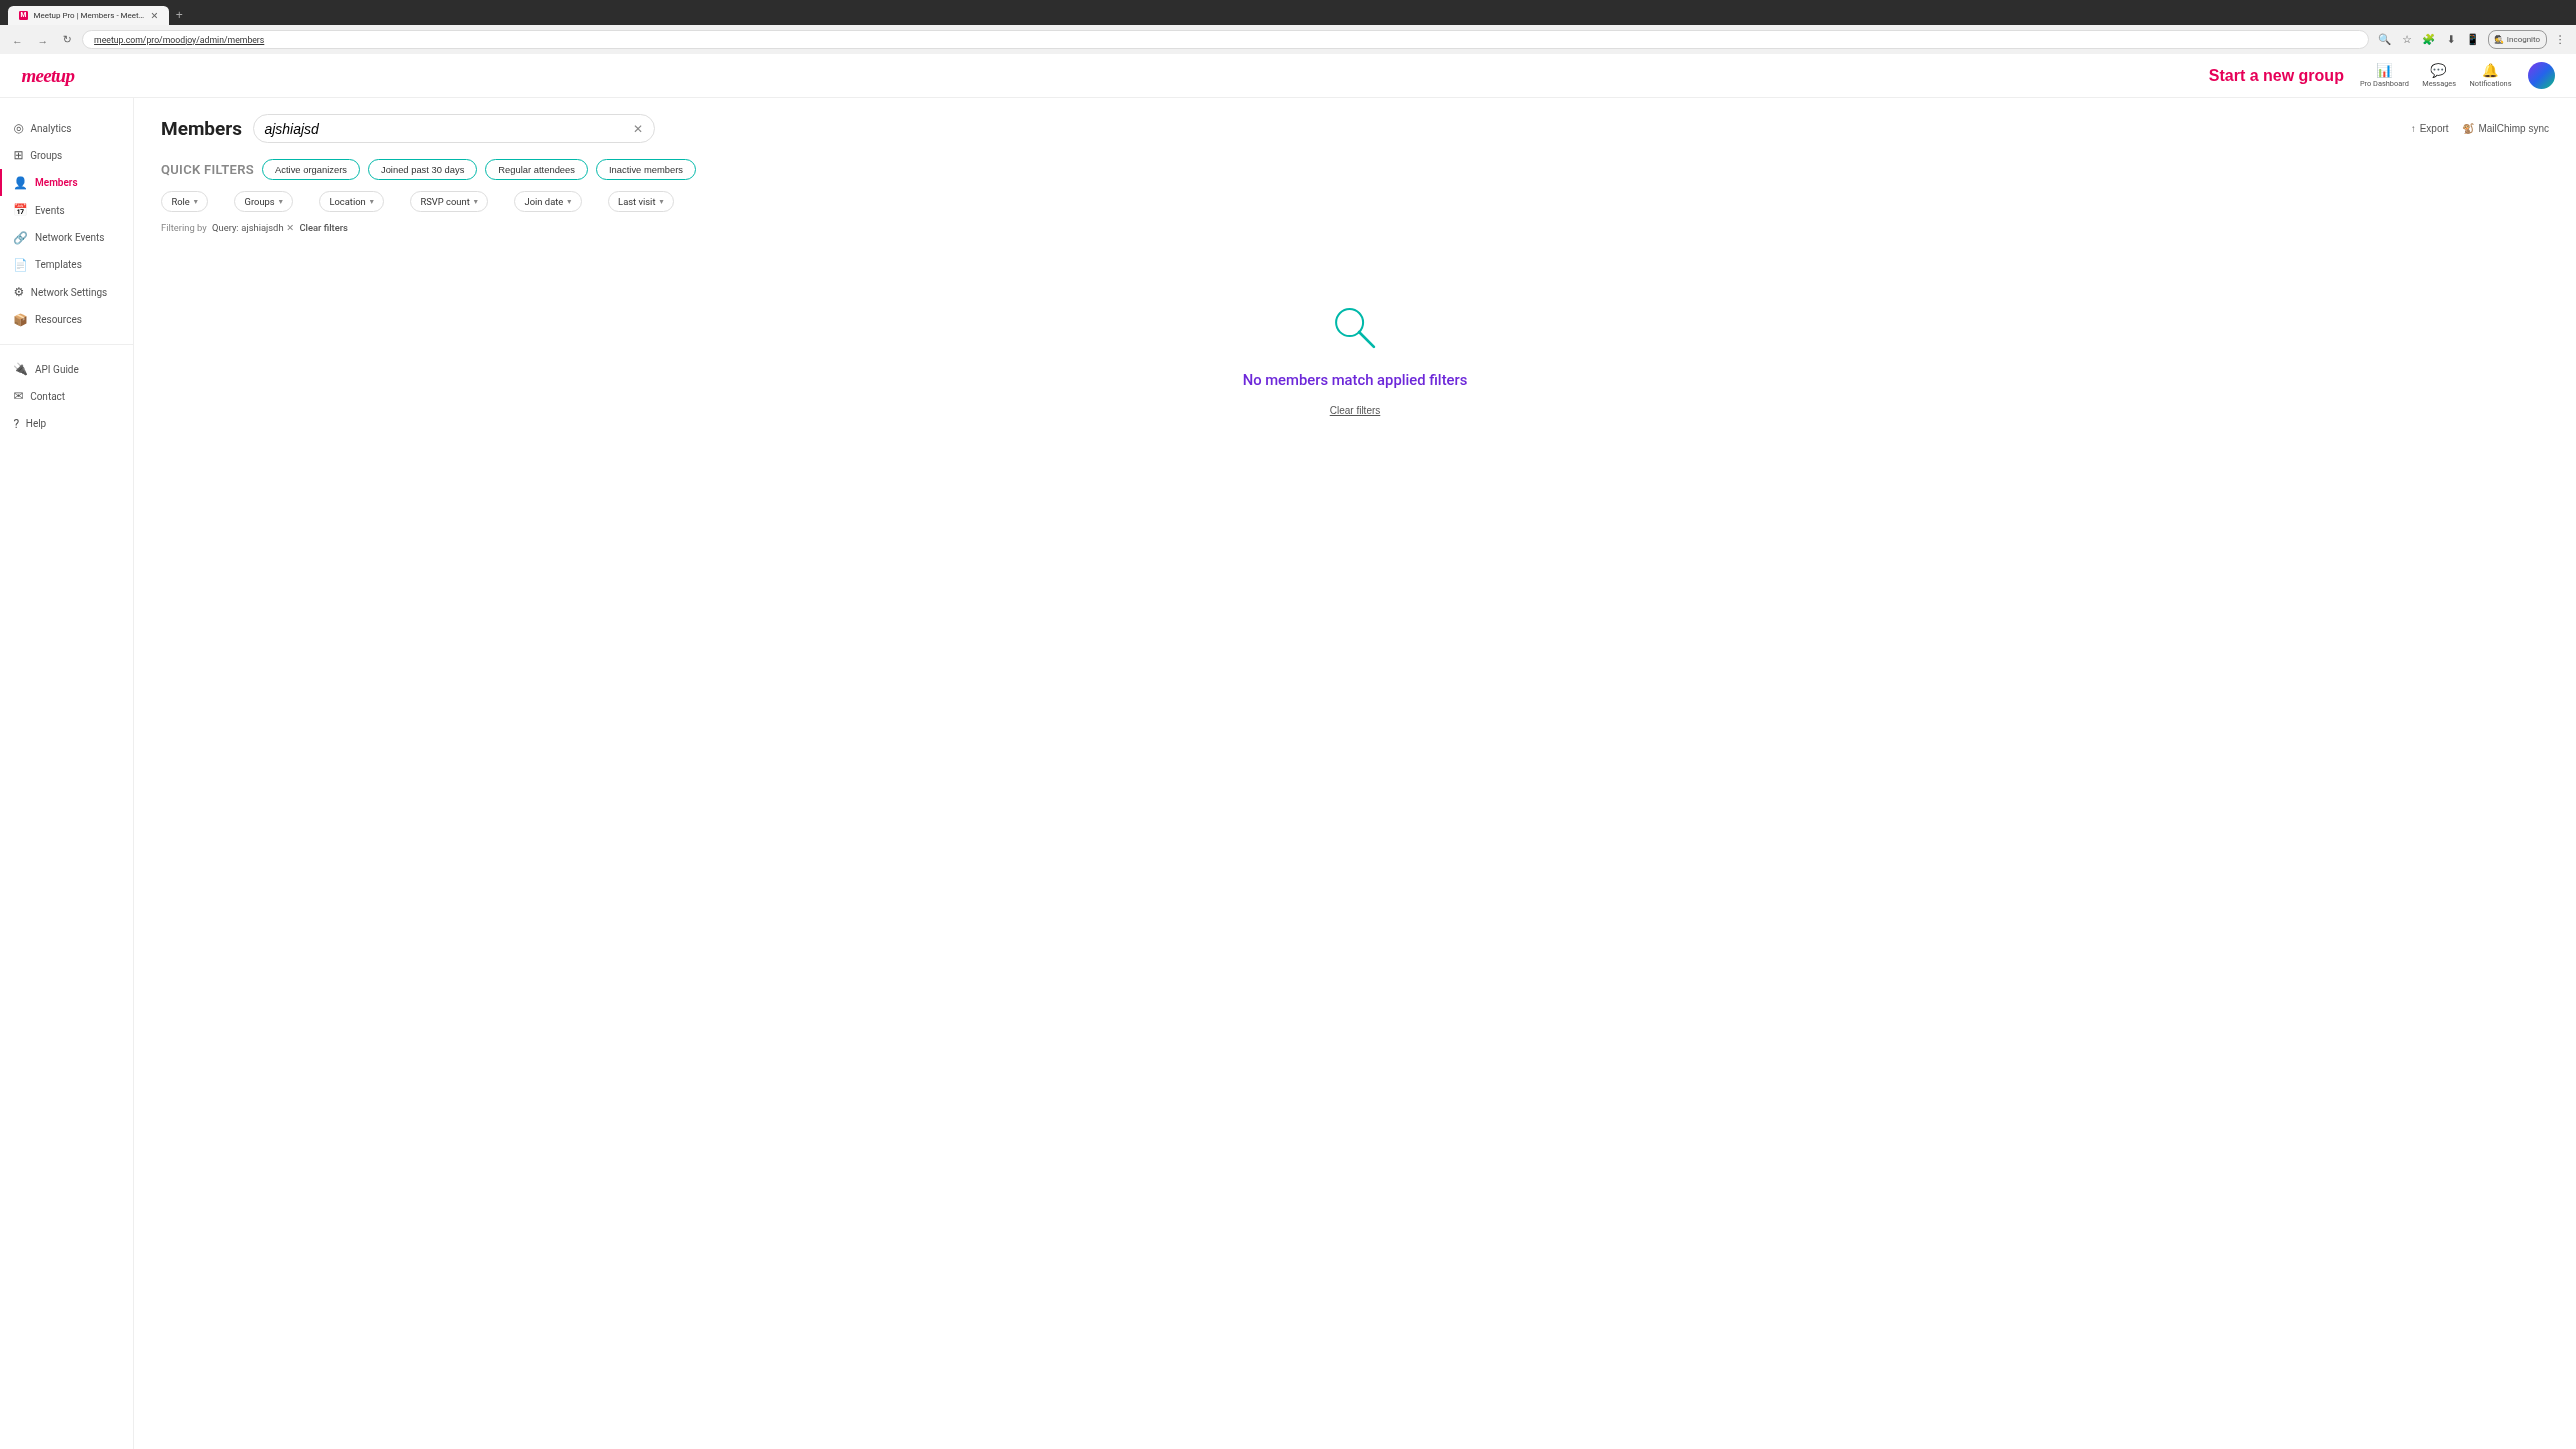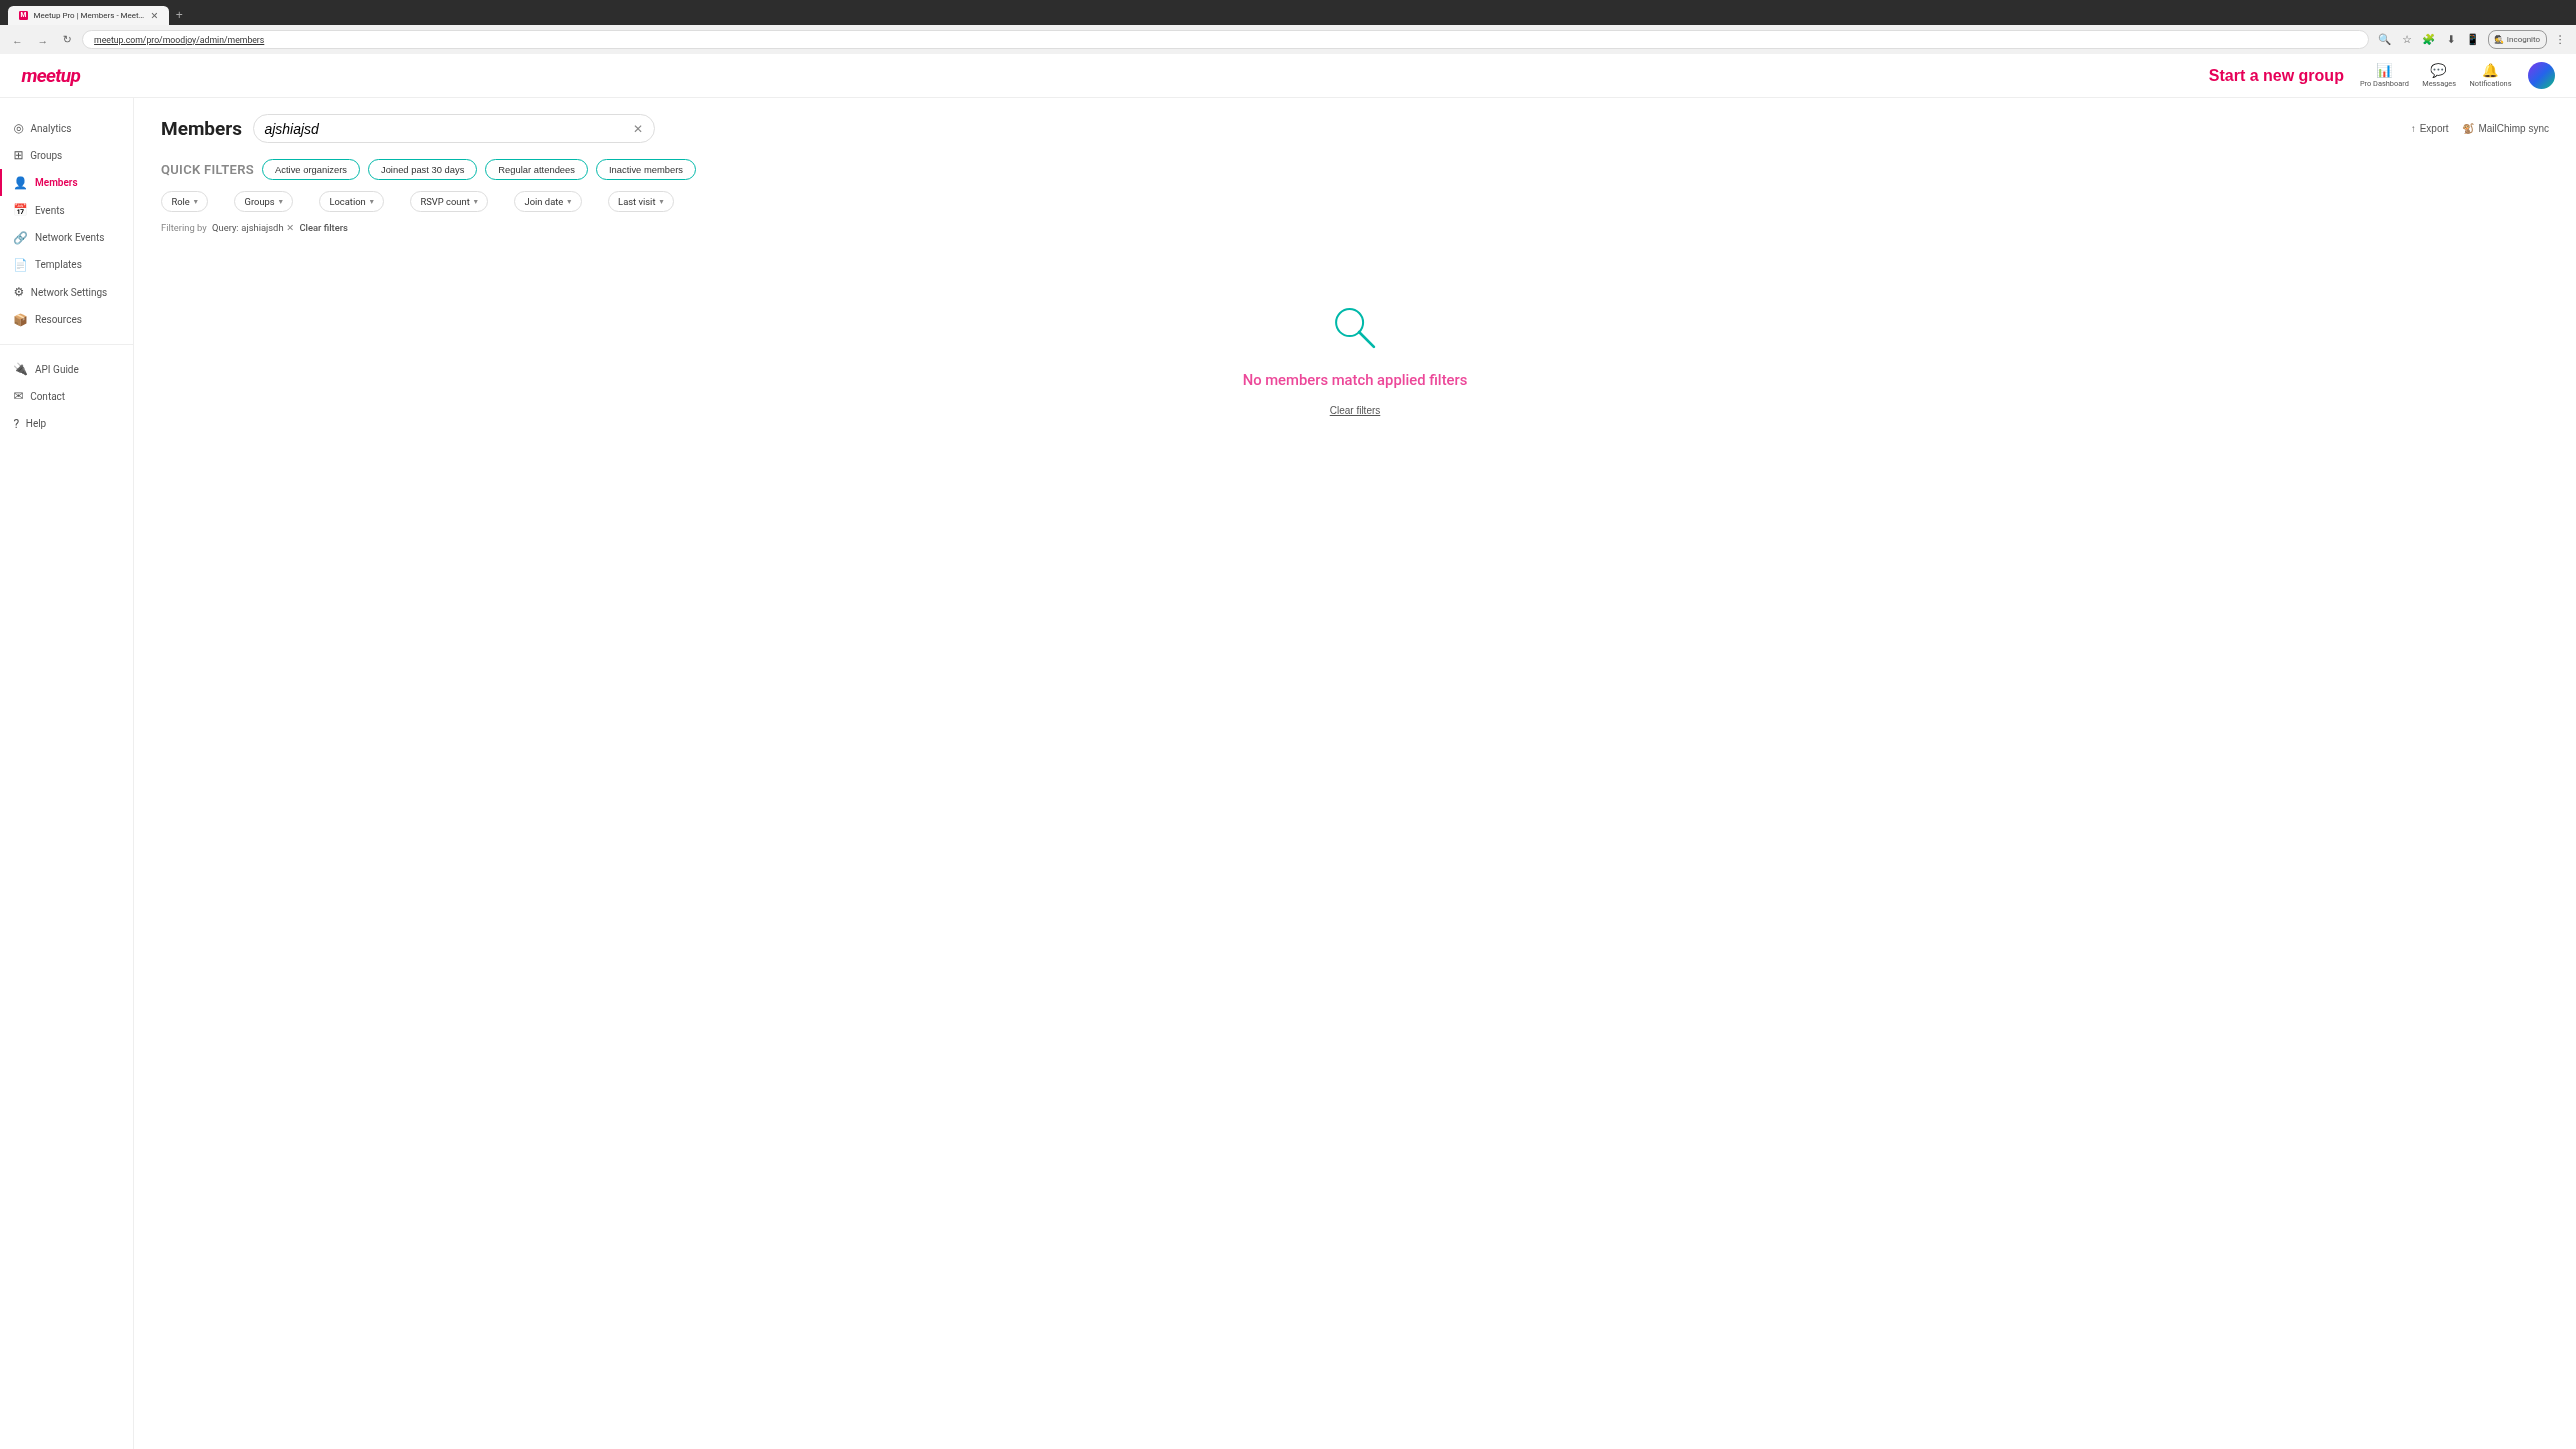--- a/index.html
+++ b/index.html
@@ -19,21 +19,21 @@
     .address-bar { flex: 1; background: #fff; border: 0.7px solid #ddd; border-radius: 13.4px; padding: 3.4px 10.7px; font-size: 8.7px; color: #333; display: flex; align-items: center; gap: 5.4px; }
     .address-text { flex: 1; font-size: 8.7px; color: #333; text-decoration: underline; }
     .toolbar-icons { display: flex; gap: 5.4px; }
     .toolbar-icon-btn { background: none; border: none; color: #555; font-size: 10.7px; cursor: pointer; padding: 2.7px; border-radius: 2.7px; }
     .incognito-badge { background: none; border: 0.7px solid #999; border-radius: 8px; padding: 1.3px 5.4px; font-size: 8px; color: #555; display: flex; align-items: center; gap: 2.7px; }
 
     
     .app { display: flex; flex-direction: column; min-height: calc(100vh - 54px); }
     .app-header { display: flex; align-items: center; padding: 8px 21.5px; border-bottom: 0.7px solid #eee; }
     .logo { margin-right: auto; }
-    .logo-text { font-size: 19px; font-weight: 700; color: #e60058; font-style: italic; letter-spacing: -0.7px; }
+    .logo-text { font-size: 19px; font-weight: 700; color: #e60058; font-style: italic; letter-spacing: -0.7px; font-family: Liberation Serif, serif; }
     .header-actions { display: flex; align-items: center; gap: 16px; }
     .start-new-group-btn { font-size: 16px; color: #e60058; font-weight: 600; text-decoration: none; cursor: pointer; border: none; background: none; }
     .header-nav-items { display: flex; gap: 13.4px; }
     .header-nav-item { display: flex; flex-direction: column; align-items: center; gap: 1.3px; cursor: pointer; color: #555; }
     .header-nav-item .icon { font-size: 13.4px; }
     .header-nav-item .label { font-size: 7.4px; }
     .avatar { width: 27px; height: 27px; border-radius: 50%; background: linear-gradient(135deg, #7c3aed, #2563eb, #10b981); overflow: hidden; display: flex; align-items: center; justify-content: center; }
 
     
     .main { display: flex; flex: 1; }
@@ -67,21 +67,21 @@
 
     
     .filtering-by-row { display: flex; align-items: flex-end; gap: 5.4px; font-size: 9.4px; color: #888; margin-bottom: 13.4px; }
     .filter-tag { display: flex; align-items: center; gap: 2.7px; background: none; color: #555; font-size: 9.4px; }
     .filter-tag-x { cursor: pointer; color: #888; font-size: 9.4px; }
     .clear-filters-link { color: #555; cursor: pointer; font-size: 9.4px; font-weight: 500; }
 
     
     .empty-state { display: flex; flex-direction: column; align-items: center; justify-content: center; padding: 54px 13.4px; gap: 16px; }
     .empty-search-icon { width: 54px; height: 54px; position: relative; }
-    .empty-message { font-size: 14.8px; color: #ec4899; font-weight: 500; }
+    .empty-message { font-size: 14.8px; color: #6d28d9; font-weight: 500; }
     .empty-clear-btn { color: #555; font-size: 10px; cursor: pointer; border: none; background: none; text-decoration: underline; }
 
     
     .search-circle { stroke: #00b8a9; fill: none; stroke-width: 3; }
   </style>
 </head>
 <body>
 
 <div class="browser-chrome">
   <div class="browser-tabs">

